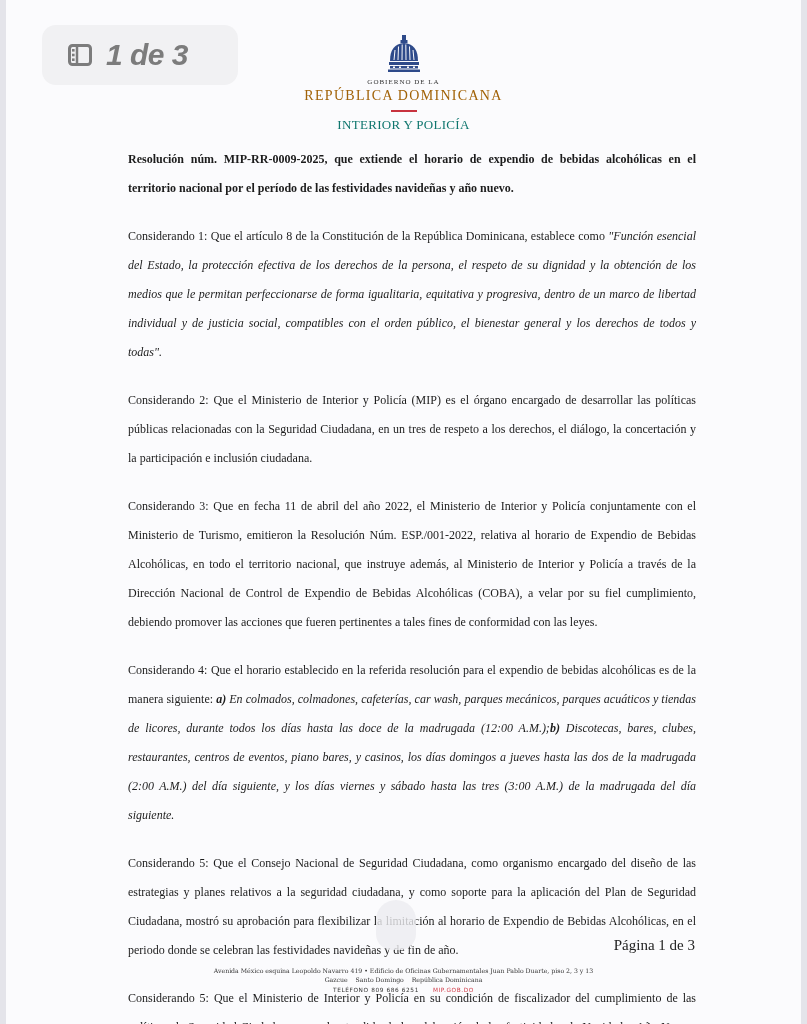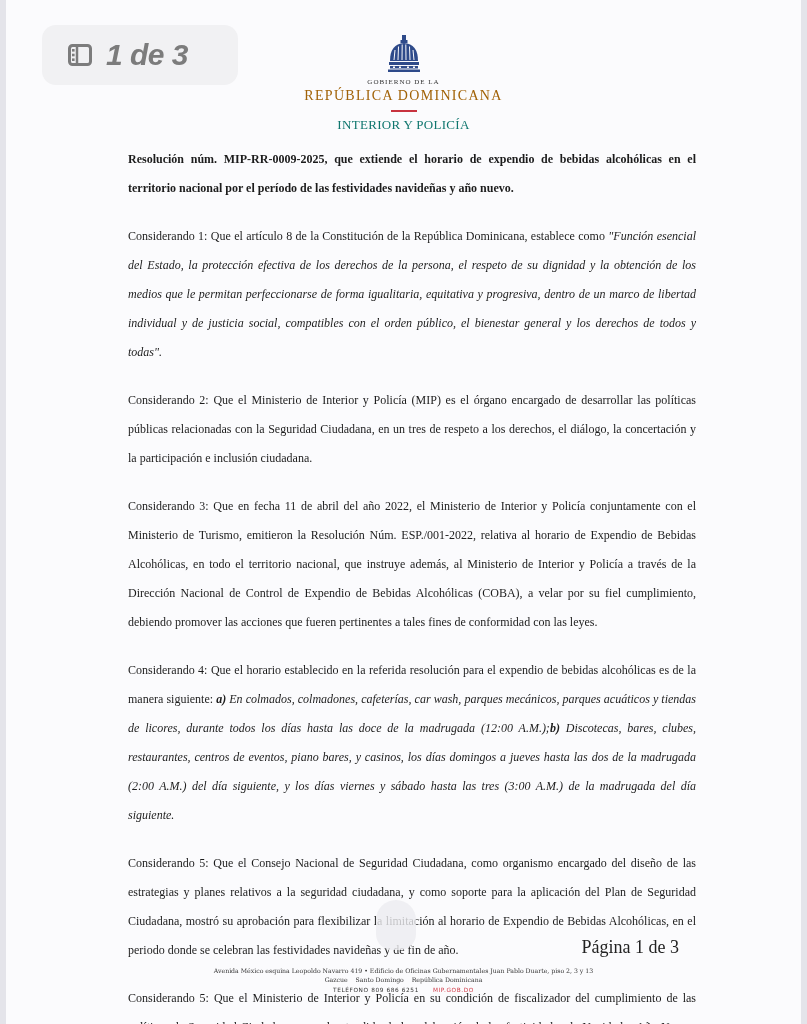--- a/index.html
+++ b/index.html
@@ -46,22 +46,22 @@
   .content p { margin: 0 0 19px 0; }
   .title { font-weight: bold; }
   .label { font-weight: normal; }
   .it { font-style: italic; }
   .bi { font-weight: bold; font-style: italic; }
   .watermark {
     position: absolute; left: 376px; top: 900px; width: 40px; height: 50px;
     border-radius: 20px 20px 16px 16px; background: #ececf0; opacity: 0.8;
   }
   .page-number {
-    position: absolute; right: 128px; top: 937px;
-    font-size: 18px; color: #222;
+    position: absolute; right: 112px; top: 937px;
+    font-size: 15px; color: #222;
   }
   .footer {
     position: absolute; left: 0; width: 807px; top: 966px; text-align: center;
     font-family: "DejaVu Serif", serif; font-size: 6.2px; color: #333; line-height: 9px;
   }
   .footer .contact { font-family: "DejaVu Sans", sans-serif; font-size: 5.8px; letter-spacing: 0.6px; margin-top: 2px; }
   .footer .web { color: #d03b48; margin-left: 14px; }
 </style>
 </head>
 <body>

